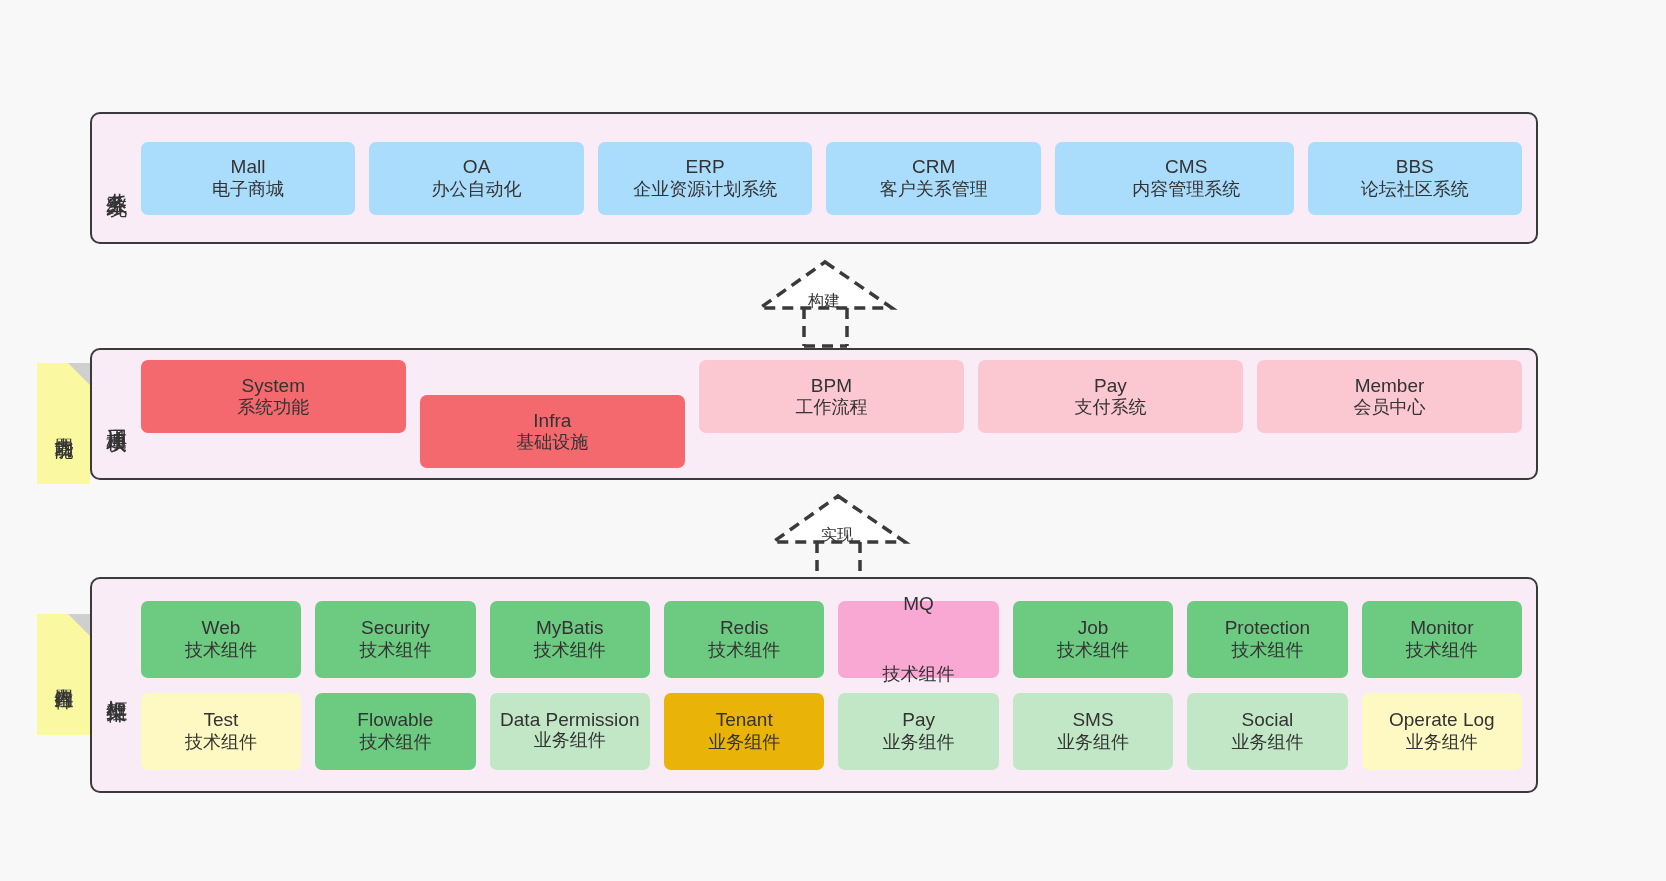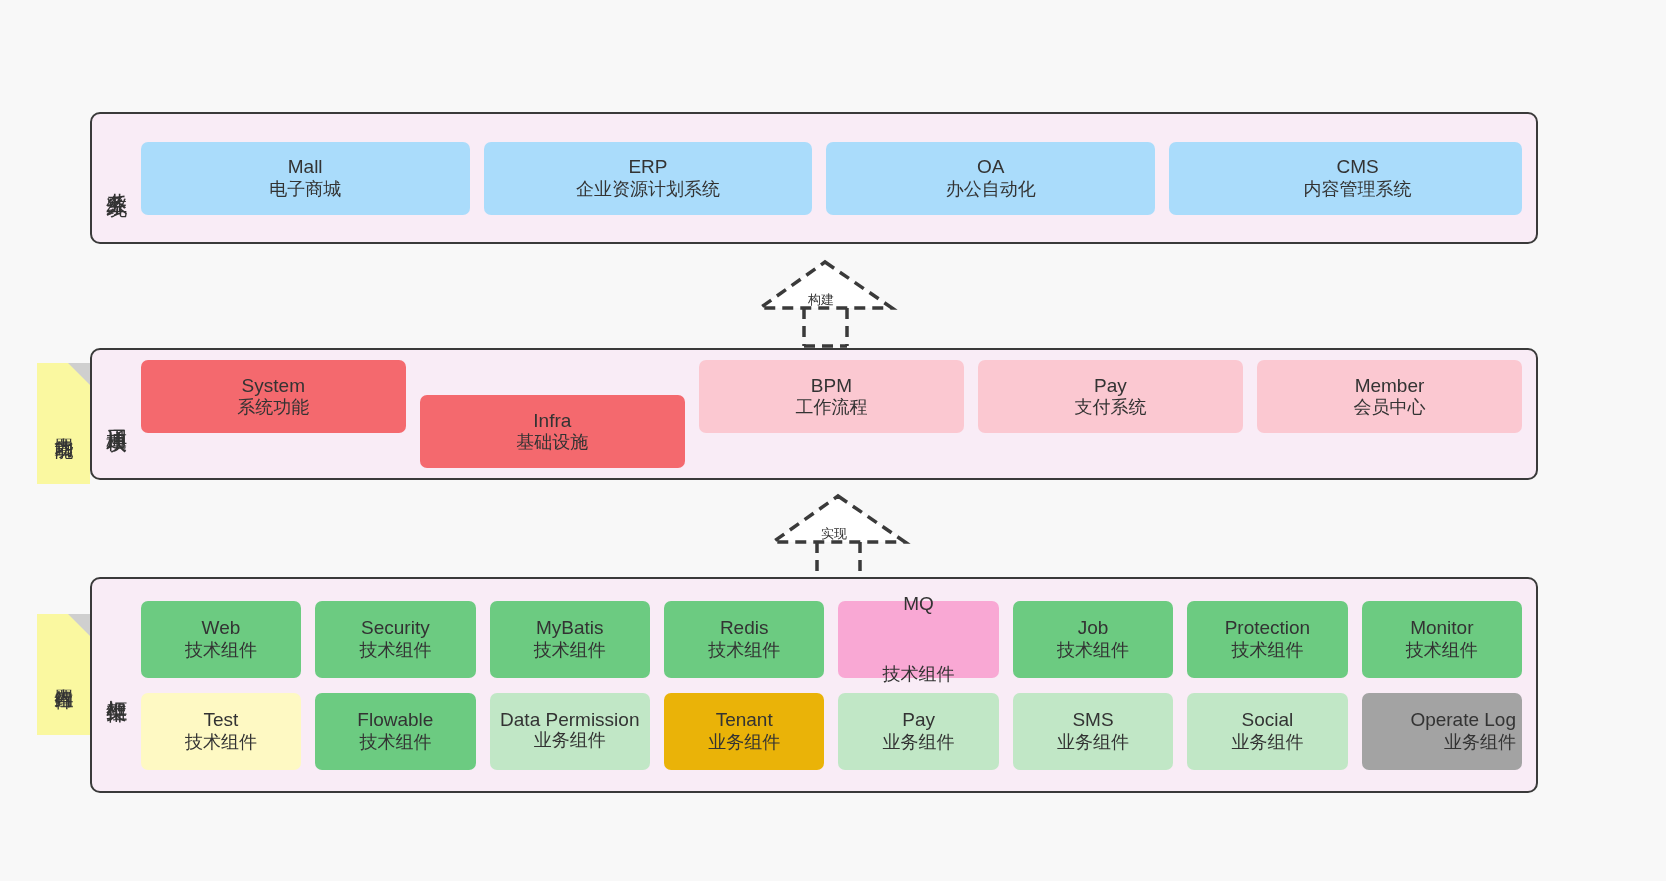--- a/index.html
+++ b/index.html
@@ -118,21 +118,21 @@
     border-top: 22px solid #cfcfcf;
   }
 
   
   .connector {
     position: absolute;
   }
   .connector svg { display: block; }
   .connector .conn-label {
     position: absolute;
-    font-size: 13px;
+    font-size: 16px;
     color: #333333;
     white-space: nowrap;
     user-select: none;
     background: transparent;
     text-align: center;
   }
 </style>
 </head>
 <body style="background: rgb(248, 248, 248);">
 
@@ -140,30 +140,38 @@
 
   <div class="layer" id="layer-0" style="left: 90px; top: 112px; width: 1448px; height: 132px; background: rgb(249, 236, 246); border-color: rgb(58, 58, 58);">
     <div class="layer-title">业务系统</div>
     <div class="layer-body">
       <div class="row">
         <div class="card blue" style="height: 73px; background: rgb(170, 220, 251);">
           <span class="en">Mall</span>
           <span class="cn">电子商城</span>
         </div>
         <div class="card blue" style="height: 73px; background: rgb(170, 220, 251);">
+          <span class="en">OA</span>
+          <span class="cn">办公自动化</span>
+        </div>
+        <div class="card blue" style="height: 73px; background: rgb(170, 220, 251);">
           <span class="en">ERP</span>
           <span class="cn">企业资源计划系统</span>
         </div>
         <div class="card blue" style="height: 73px; background: rgb(170, 220, 251);">
-          <span class="en">OA</span>
-          <span class="cn">办公自动化</span>
+          <span class="en">CRM</span>
+          <span class="cn">客户关系管理</span>
         </div>
         <div class="card blue" style="height: 73px; background: rgb(170, 220, 251); padding-left: 30px;">
           <span class="en">CMS</span>
           <span class="cn">内容管理系统</span>
+        </div>
+        <div class="card blue" style="height: 73px; background: rgb(170, 220, 251);">
+          <span class="en">BBS</span>
+          <span class="cn">论坛社区系统</span>
         </div>
       </div>
     </div>
   </div>
 
   <div class="connector" style="left:755px; top:258px; width:150px; height:90px;">
     <svg width="150" height="90" viewBox="0 0 150 90">
 
       <polygon points="70,4 137,50 5,50" fill="#ffffff" stroke="#3a3a3a" stroke-width="3.5" stroke-dasharray="11,7" stroke-linejoin="miter"></polygon>
 
@@ -281,21 +289,21 @@
           <span class="cn">业务组件</span>
         </div>
         <div class="card green-light" style="height: 77px; background: rgb(193, 231, 198);">
           <span class="en">SMS</span>
           <span class="cn">业务组件</span>
         </div>
         <div class="card green-light" style="height: 77px; background: rgb(193, 231, 198);">
           <span class="en">Social</span>
           <span class="cn">业务组件</span>
         </div>
-        <div class="card green-light" style="height: 77px; background: #a3a3a3; align-items: flex-end;">
+        <div class="card green-light" style="height: 77px; background: #fef9c3;">
           <span class="en">Operate Log</span>
           <span class="cn">业务组件</span>
         </div>
       </div>
 
     </div>
   </div>
 
 </div>
 

